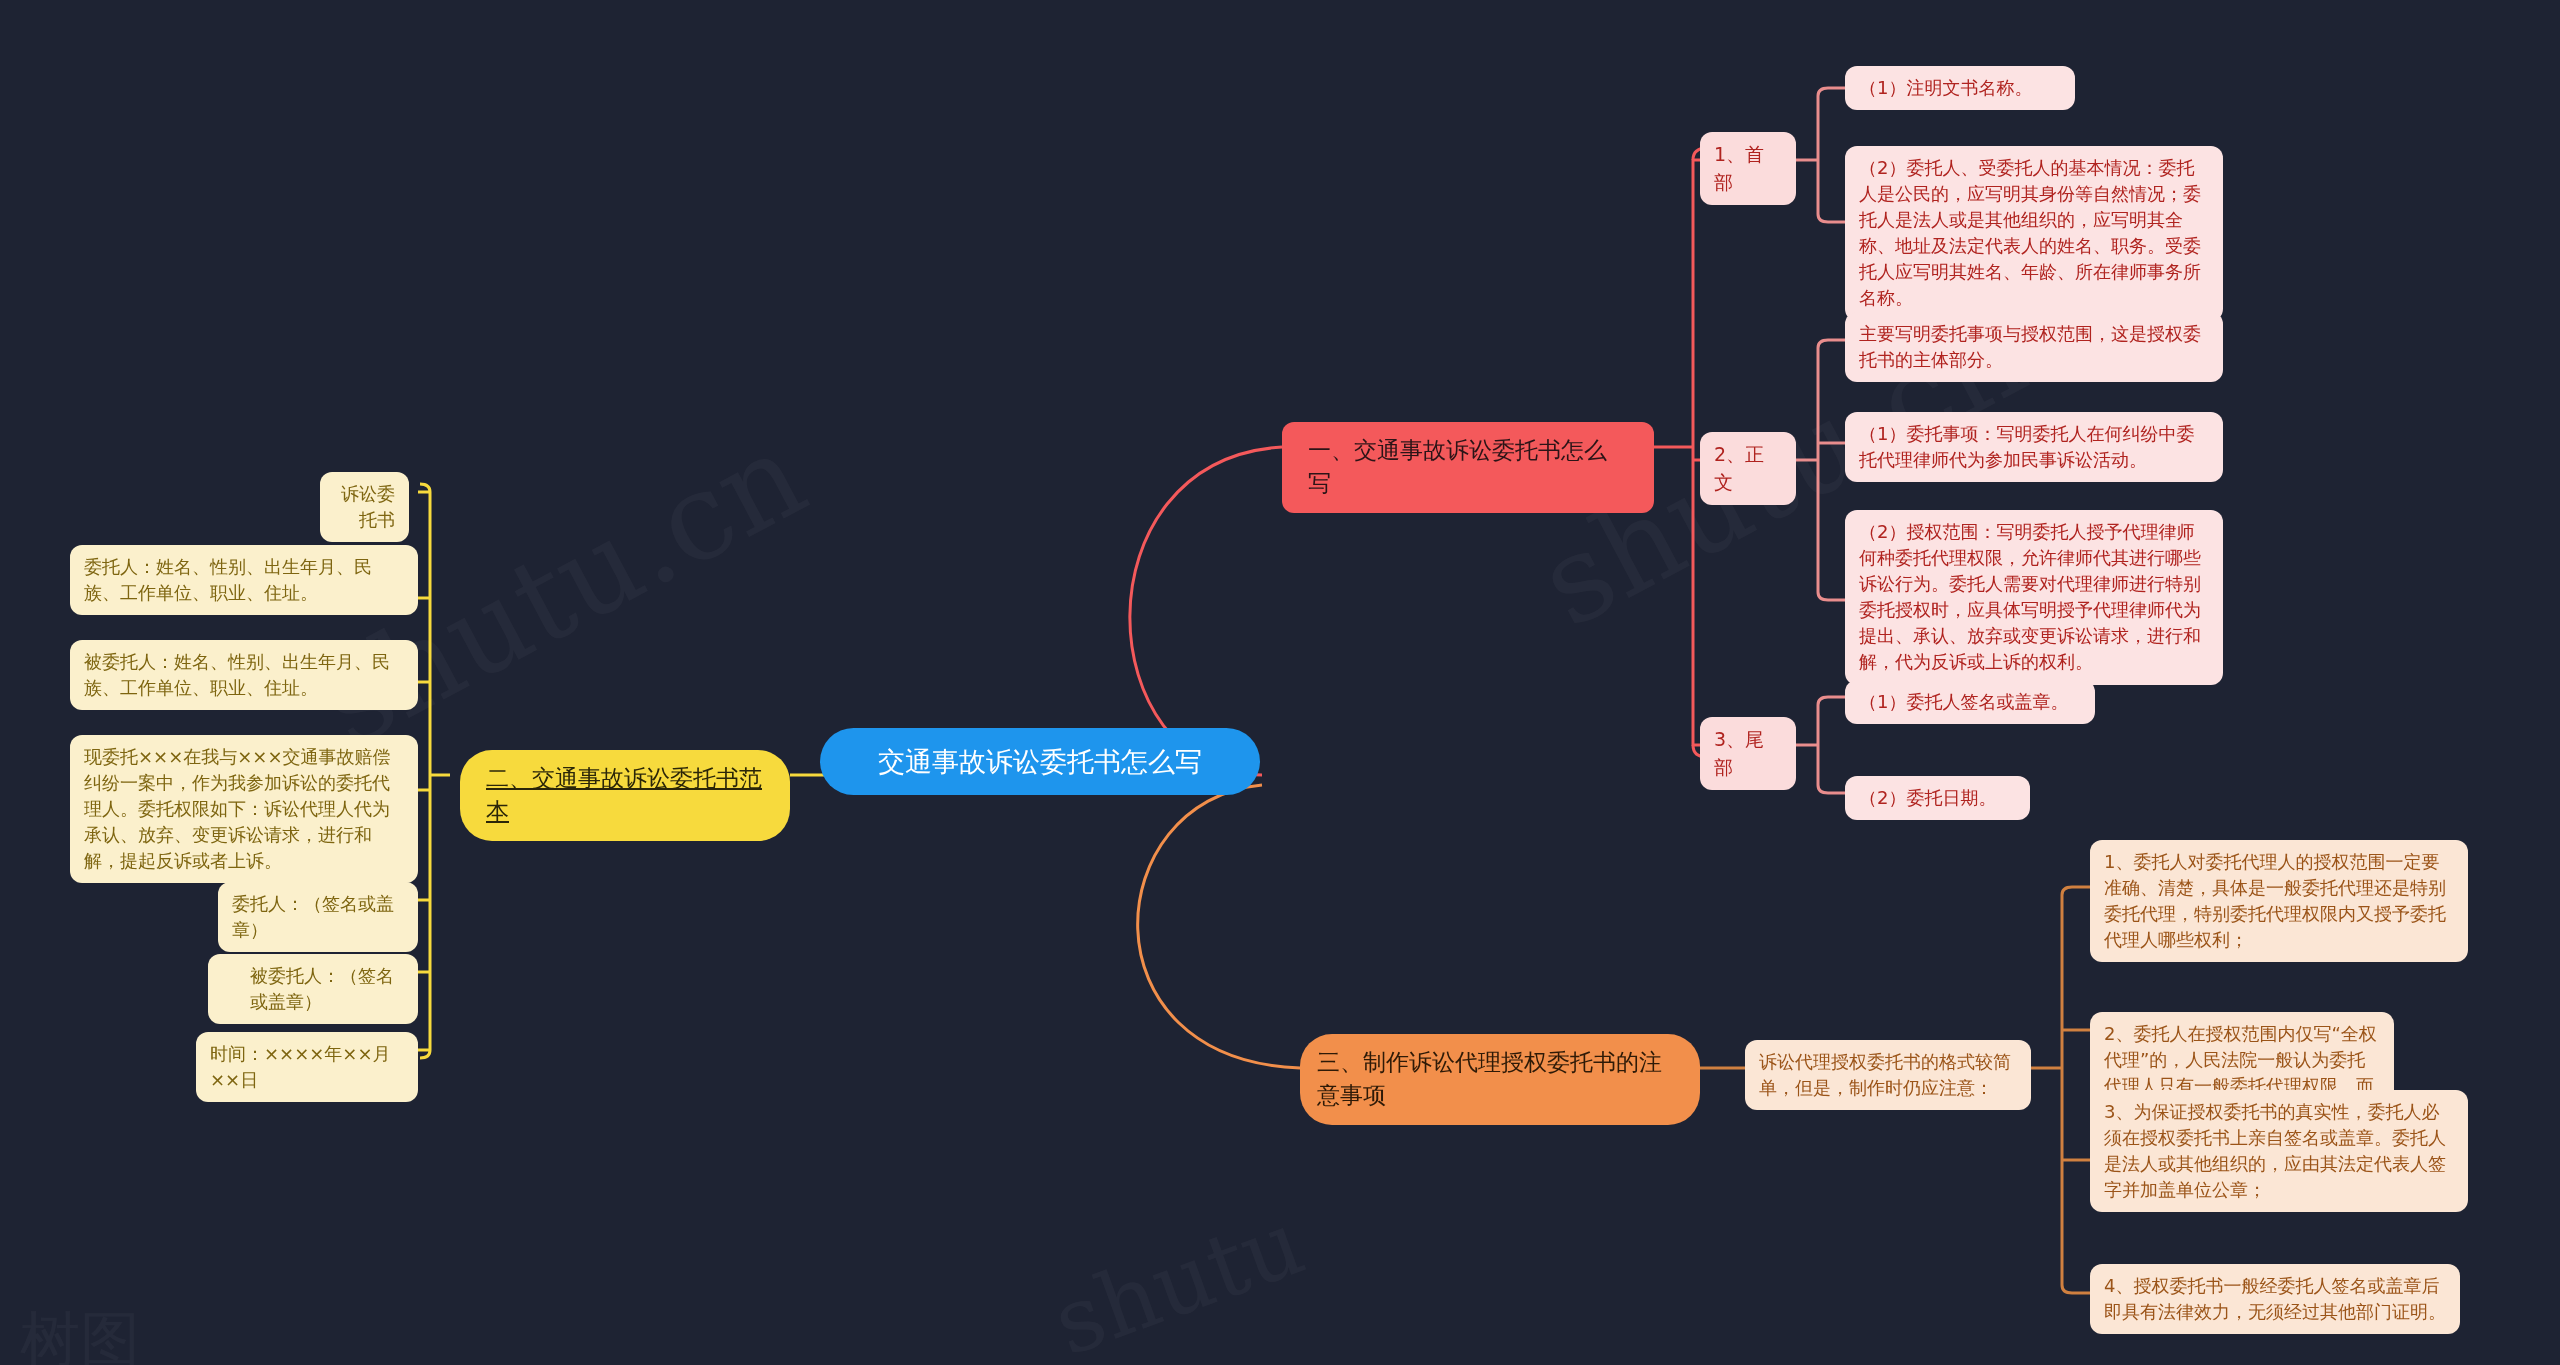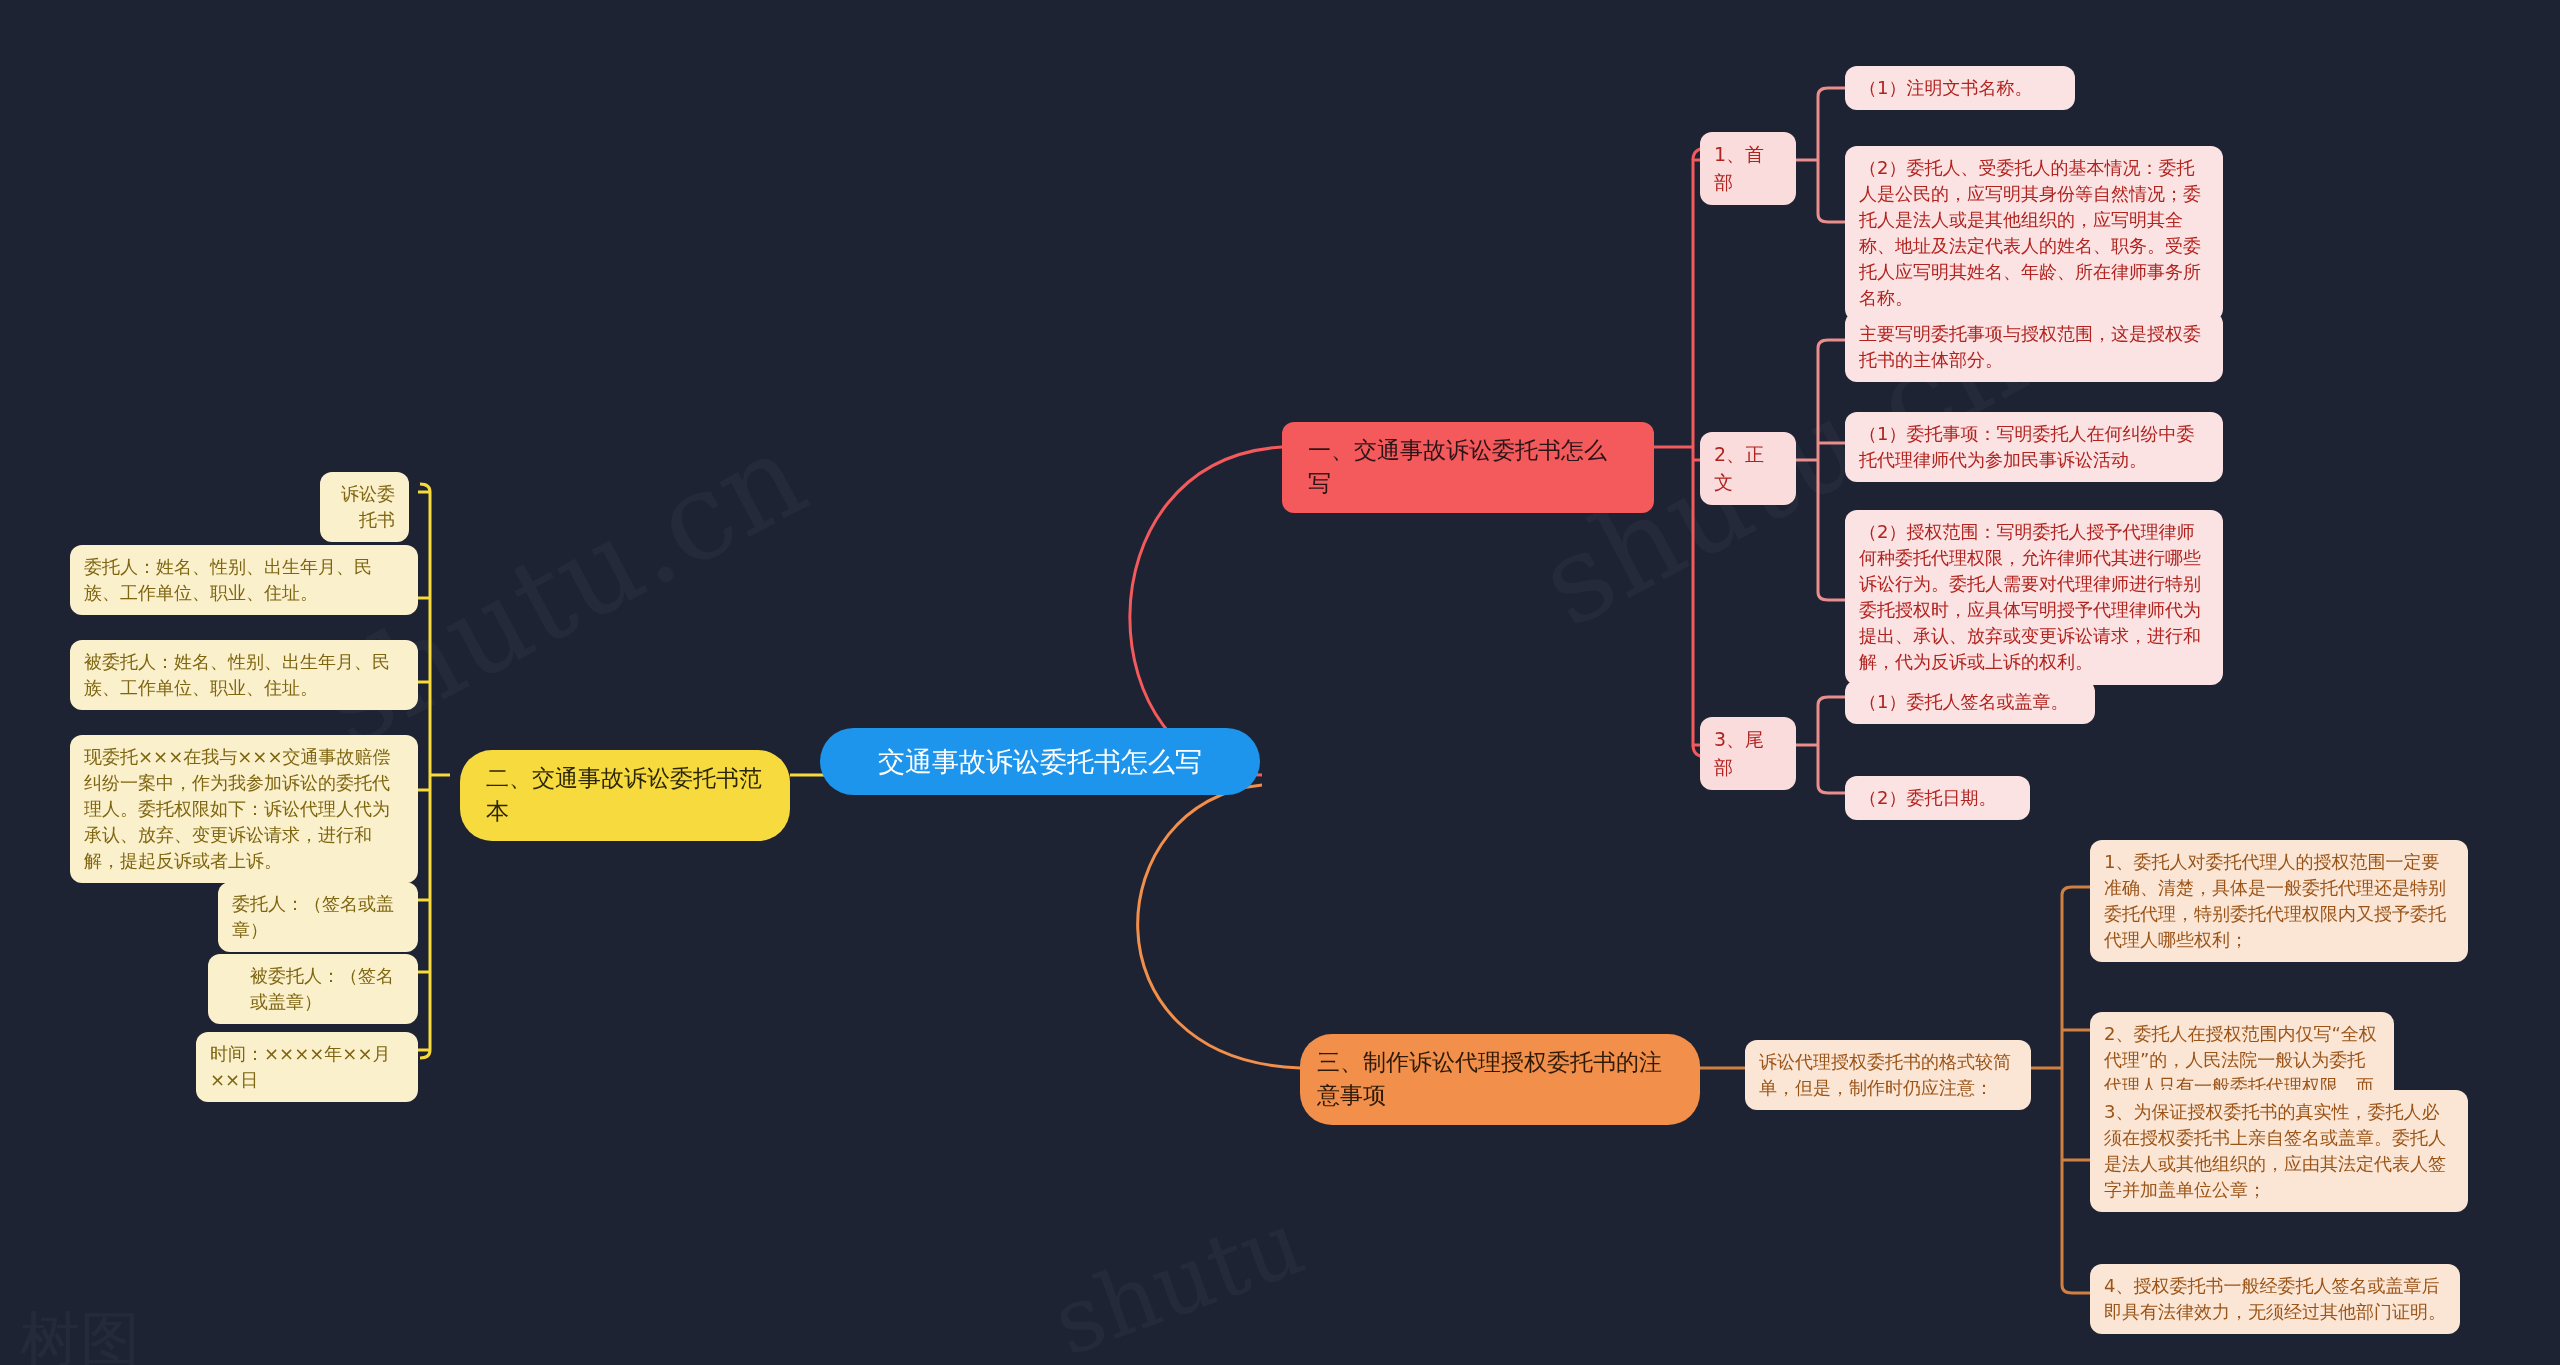--- a/index.html
+++ b/index.html
@@ -155,21 +155,21 @@
   <div class="node r2" style="left:1700px;top:717px;width:96px;justify-content:center;">
     <span>3、尾部</span>
   </div>
   <div class="node r3" style="left:1845px;top:680px;width:250px;">
     <span>（1）委托人签名或盖章。</span>
   </div>
   <div class="node r3" style="left:1845px;top:776px;width:185px;">
     <span>（2）委托日期。</span>
   </div>
 
-  <div class="node b-yellow" style="left:460px;top:750px;width:330px;justify-content:center;">
+  <div class="node b-yellow" style="left:460px;top:750px;width:330px;justify-content:center;text-decoration:underline;">
     <span>二、交通事故诉讼委托书范本</span>
   </div>
 
   <div class="node y2" style="left:320px;top:472px;width:89px;justify-content:center;text-align:right;">
     <span>诉讼委托书</span>
   </div>
   <div class="node y2" style="left:70px;top:545px;width:348px;">
     <span>委托人：姓名、性别、出生年月、民族、工作单位、职业、住址。</span>
   </div>
   <div class="node y2" style="left:70px;top:640px;width:348px;">

